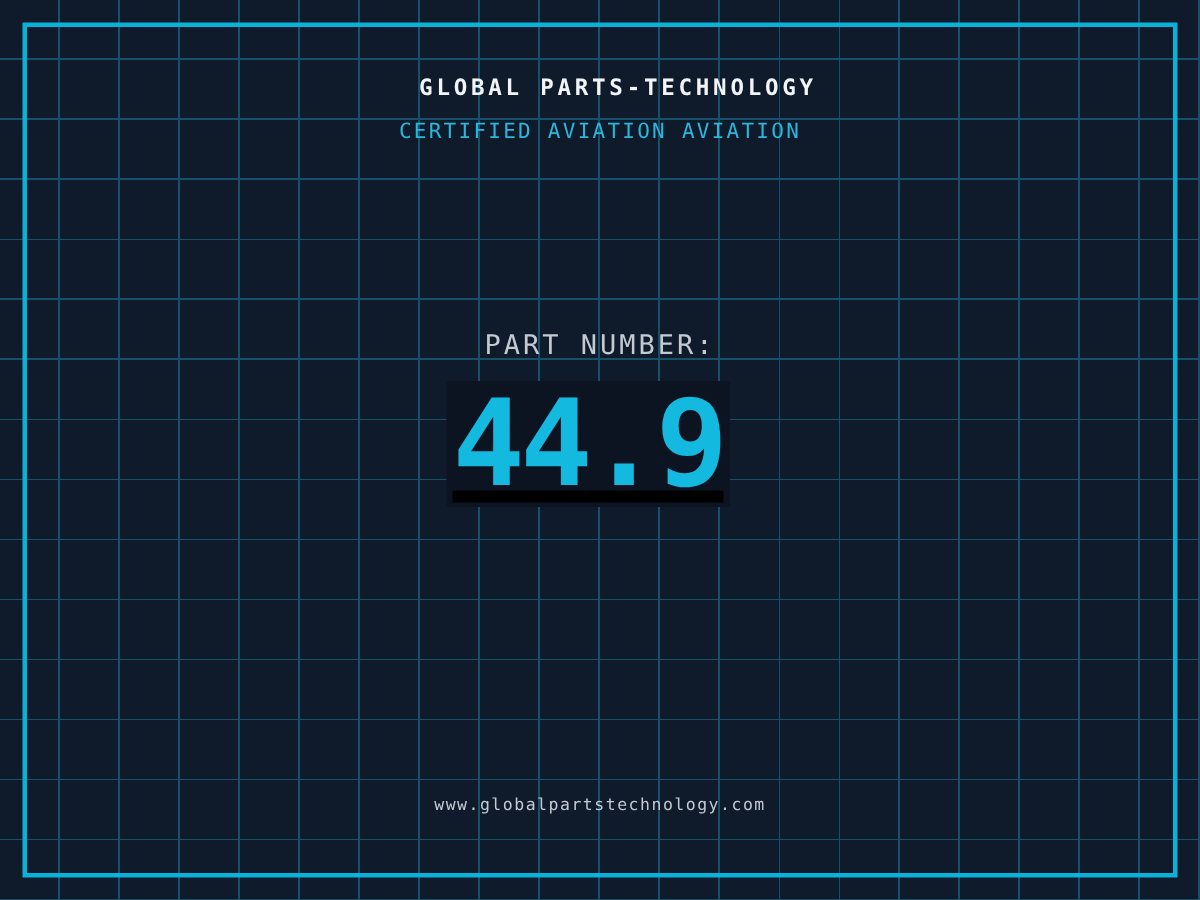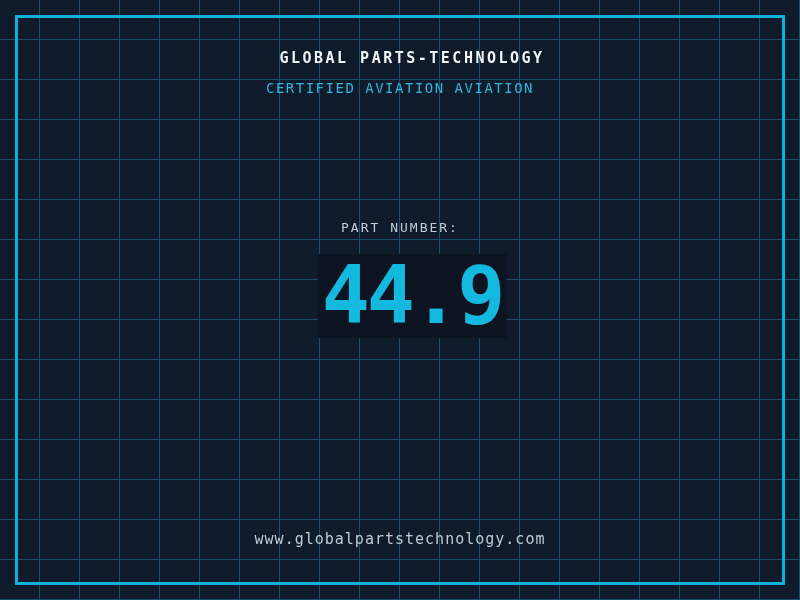--- a/index.html
+++ b/index.html
@@ -48,46 +48,47 @@
     margin-left: 12px;
   }
   .certification-subtitle {
     top: 80px;
     font-size: 14px;
     letter-spacing: 1.5px;
     color: var(--accent-cyan);
   }
   .part-number-label {
     top: 220px;
-    font-size: 13px;
+    font-size: 18px;
     letter-spacing: 2px;
     color: var(--text-light);
   }
   .part-number-panel {
     position: absolute;
-    left: 412px;
+    left: 392px;
     top: 254px;
     transform: translateX(-50%);
     background: var(--panel);
     padding: 0 4px;
     height: 84px;
     display: flex;
     align-items: center;
     justify-content: center;
+    text-decoration: underline;
   }
   .part-number-value {
     font-size: 80px;
     font-weight: bold;
     letter-spacing: -3px;
     line-height: 84px;
     color: var(--number-cyan);
   }
   .website-url {
     top: 530px;
-    font-size: 15px;
+    font-size: 11px;
     letter-spacing: 1px;
     color: var(--text-light);
   }
 </style>
 </head>
 <body>
 
 <div class="frame"></div>
 
 <div class="centered-line company-title">GLOBAL PARTS-TECHNOLOGY</div>

